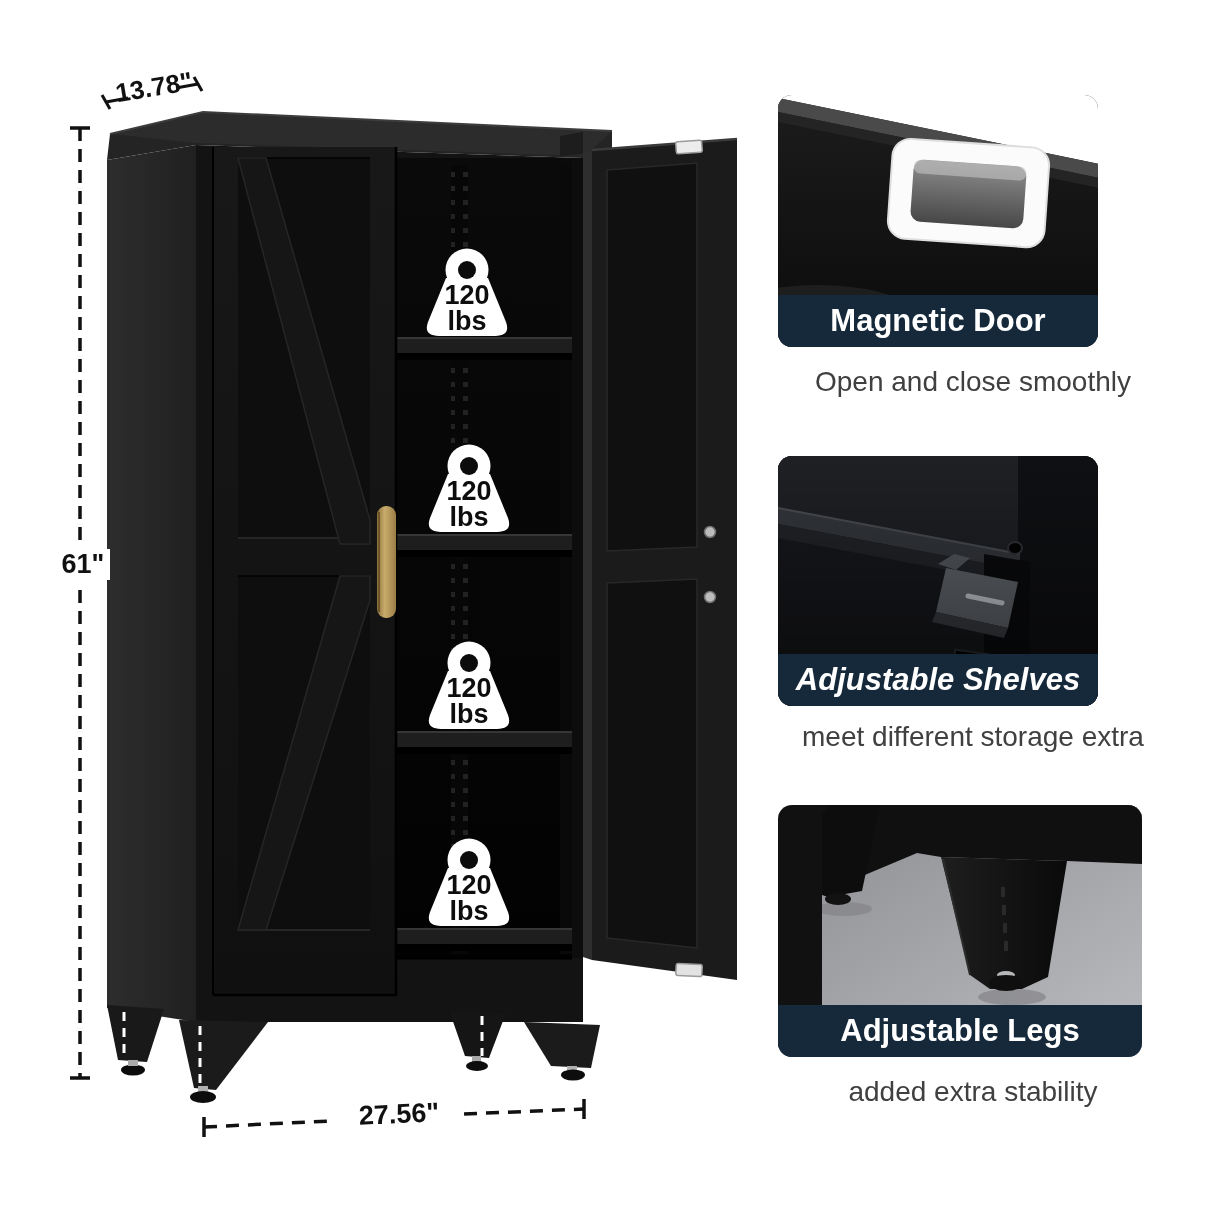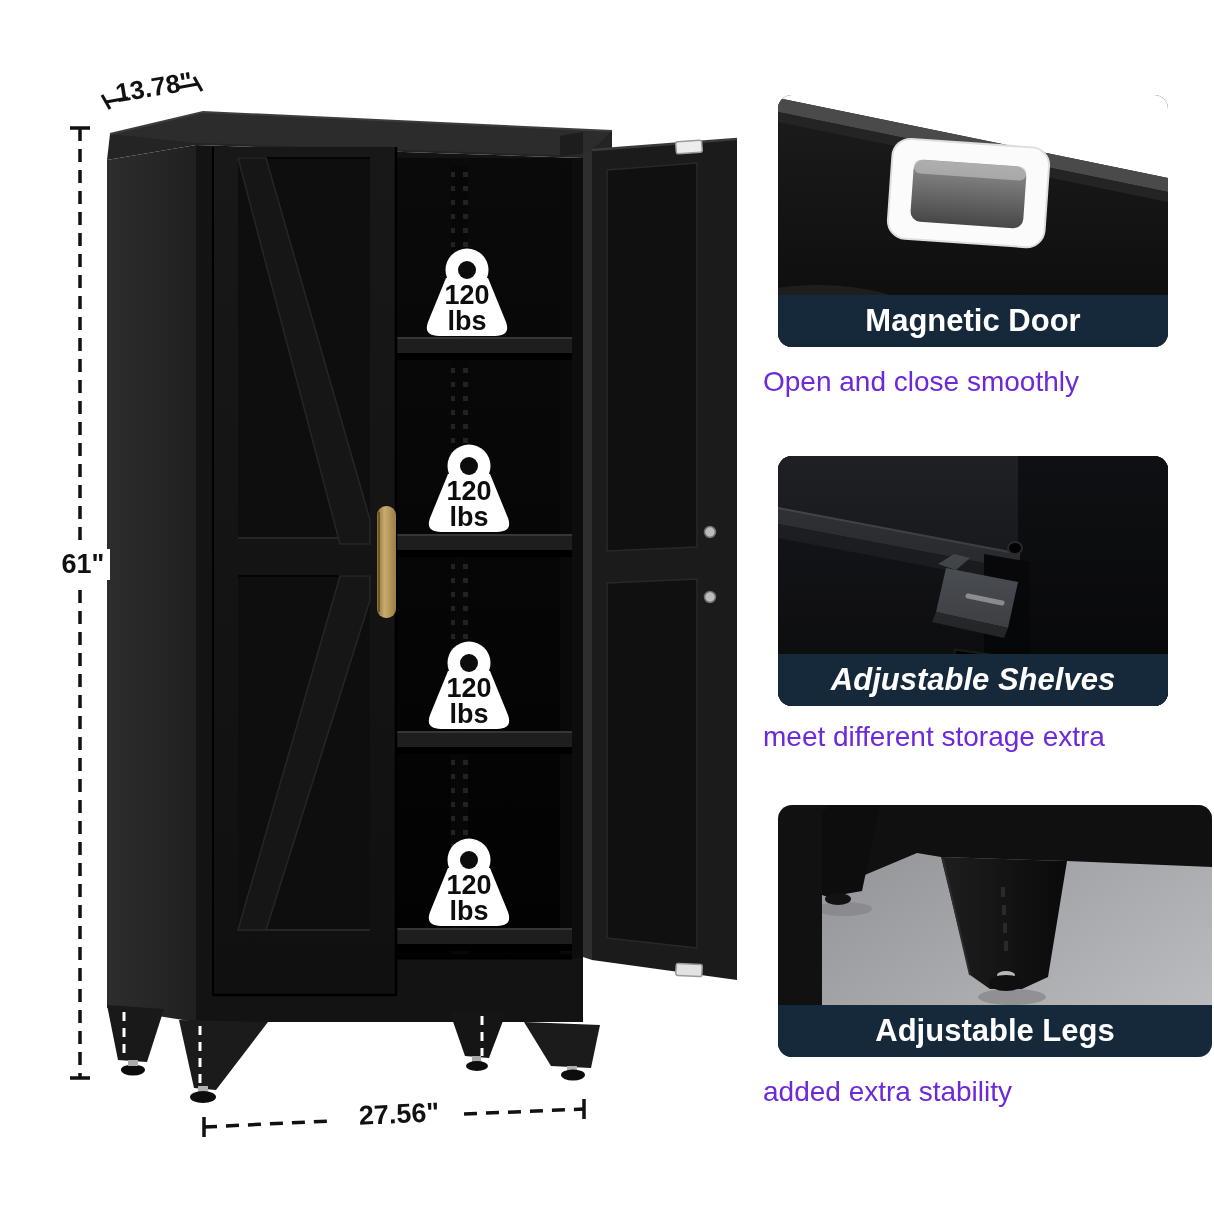--- a/index.html
+++ b/index.html
@@ -5,28 +5,28 @@
   html,body{margin:0;padding:0;background:#ffffff;}
   #stage{position:relative;width:1214px;height:1214px;background:#ffffff;overflow:hidden;
          font-family:"Liberation Sans","DejaVu Sans",sans-serif;}
   .abs{position:absolute;}
   
   .dim-label{position:absolute;color:#111;font-weight:bold;text-align:center;white-space:nowrap;}
   #dim-depth{left:104px;top:72px;width:100px;font-size:26px;transform:rotate(-9.5deg);}
   #dim-height{left:56px;top:549px;width:54px;font-size:27px;background:#fff;}
   #dim-width{left:334px;top:1099px;width:130px;font-size:27px;transform:rotate(-2.6deg);background:#fff;}
   
-  .card{position:absolute;left:778px;width:390px;border-radius:14px;overflow:hidden;background:#111;}
+  .card{position:absolute;left:778px;width:320px;border-radius:14px;overflow:hidden;background:#111;}
   #card-door{top:95px;height:252px;}
   #card-shelves{top:456px;height:250px;font-style:italic;}
   #card-legs{top:805px;height:252px;padding-left:44px;}
   .card svg{display:block;}
   .caption{position:absolute;left:0;right:0;bottom:0;height:52px;line-height:52px;
            background:#15293b;color:#ffffff;font-size:31px;font-weight:bold;text-align:center;}
-  .subtitle{position:absolute;left:763px;width:420px;text-align:left;color:#6d28d9;font-size:28px;}
+  .subtitle{position:absolute;left:763px;width:420px;text-align:center;color:#404040;font-size:28px;}
   #subtitle-door{top:366px;}
   #subtitle-shelves{top:721px;}
   #subtitle-legs{top:1076px;}
   .badge-text{font-family:"Liberation Sans","DejaVu Sans",sans-serif;font-weight:bold;fill:#0d0d0d;}
 </style>
 </head>
 <body>
 
 <div id="stage">
 

